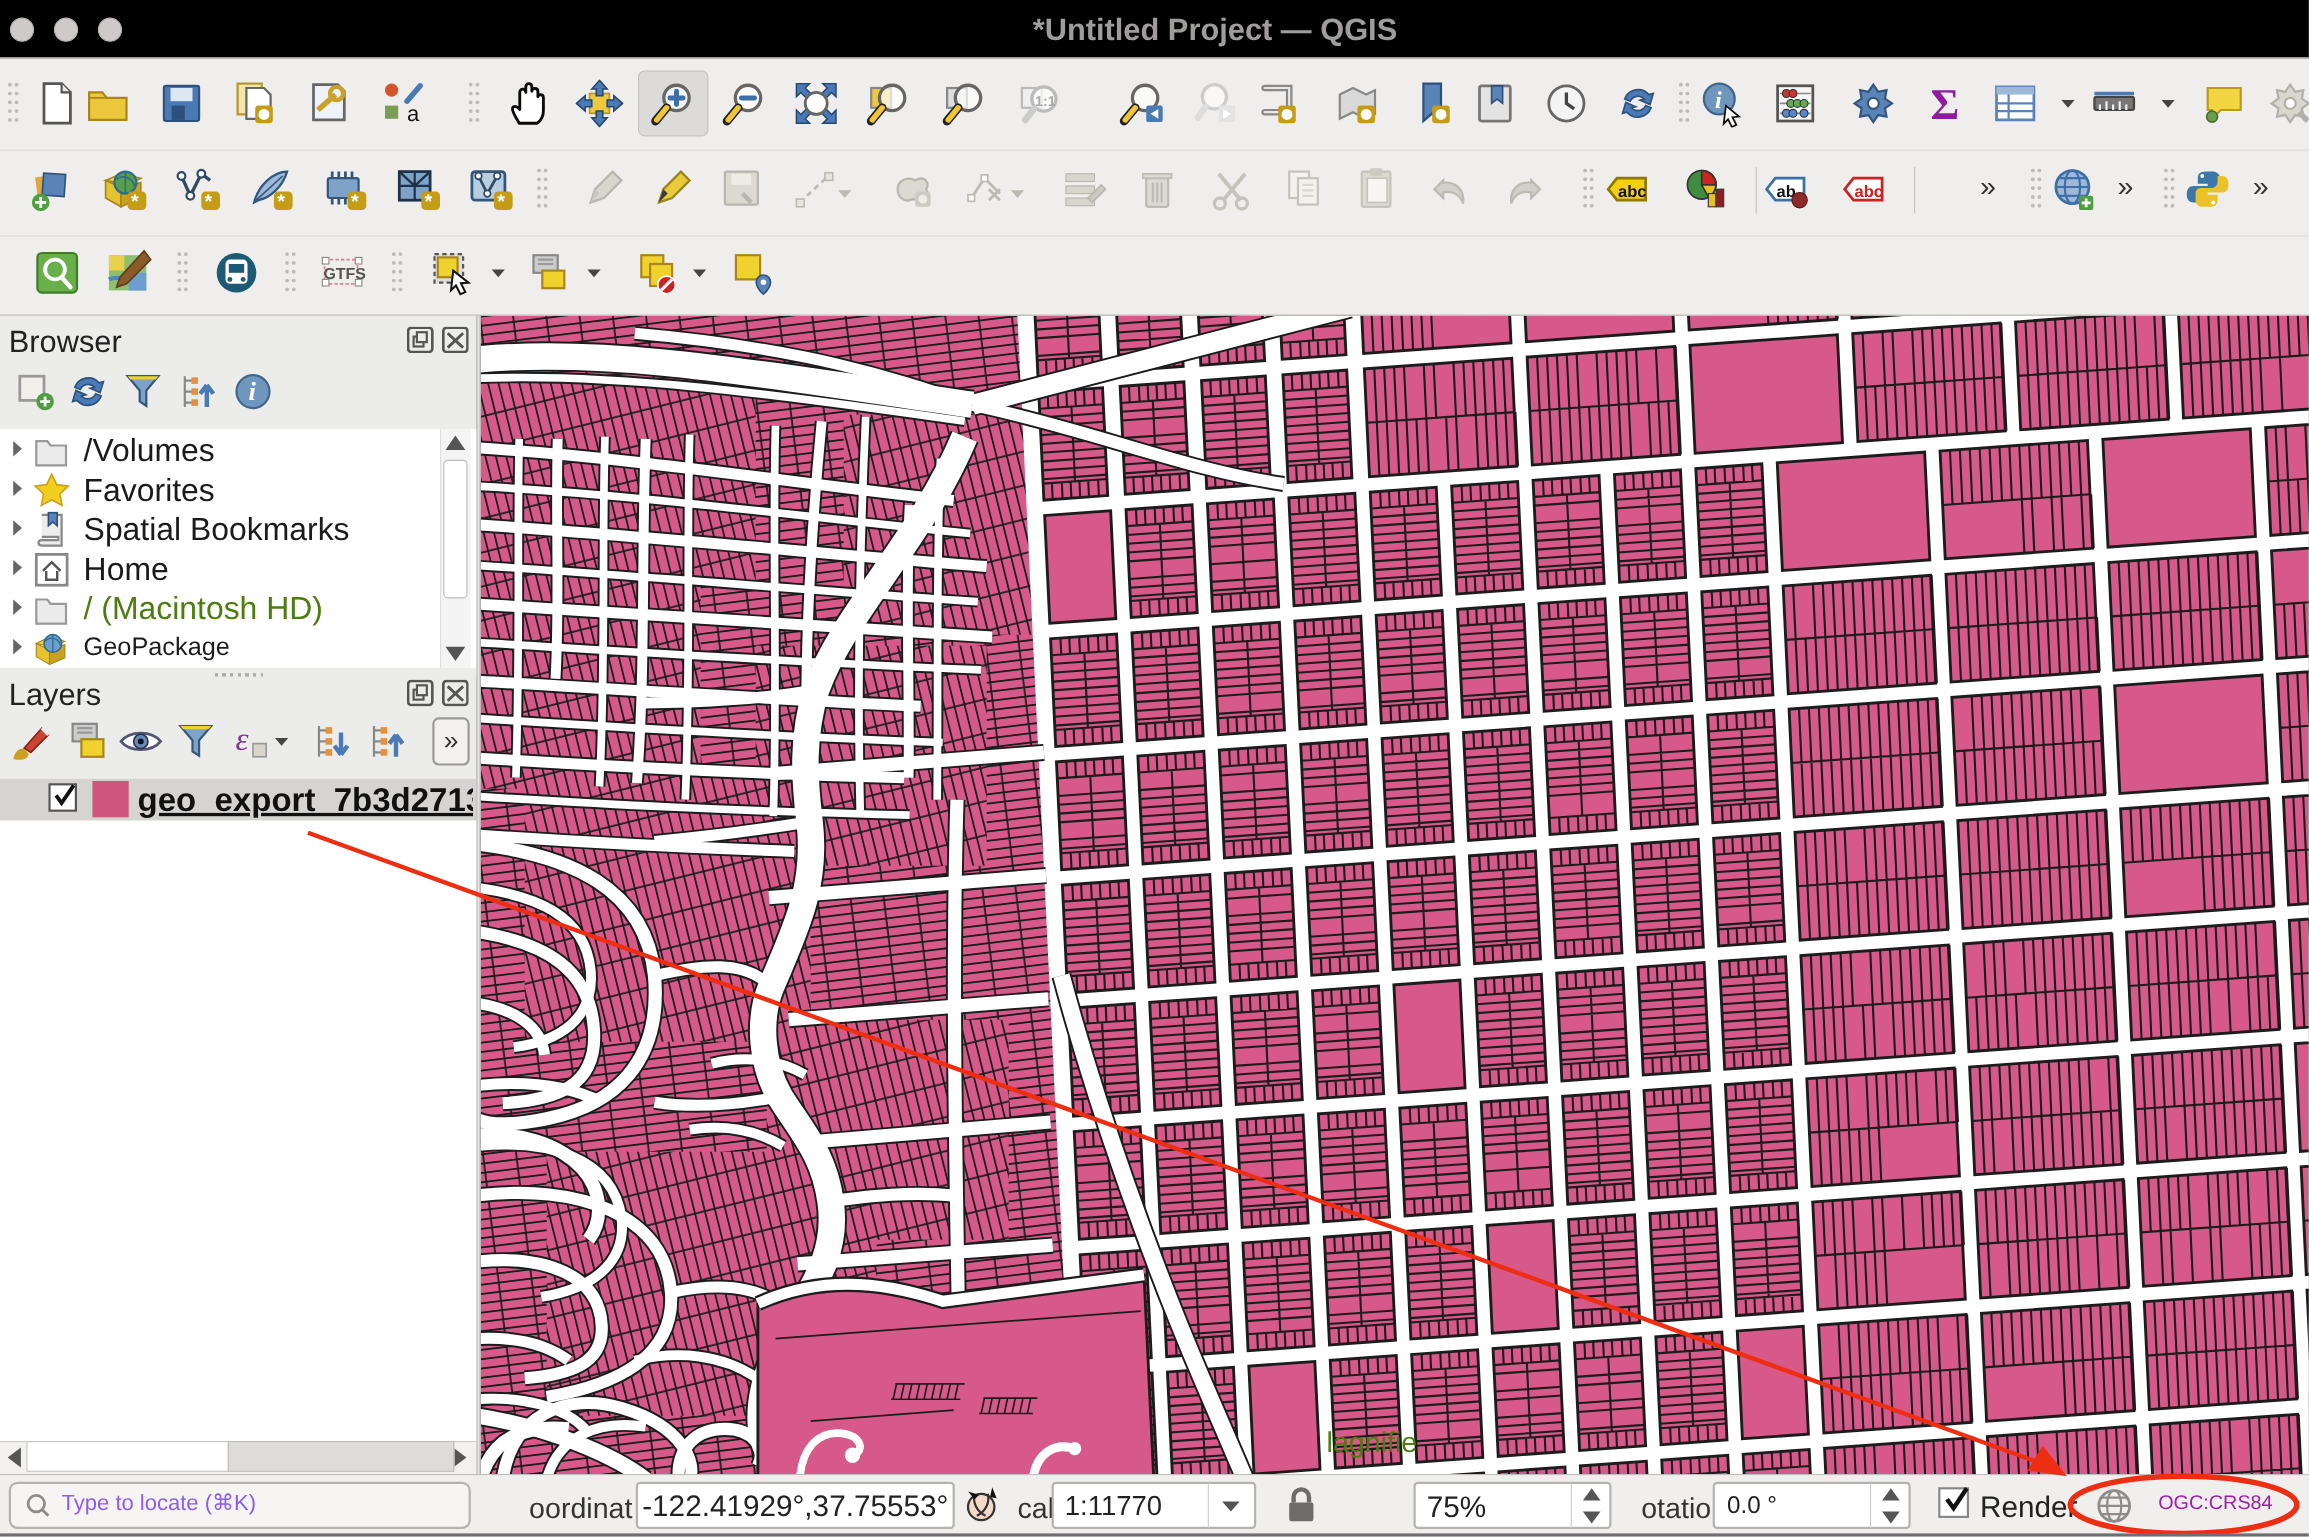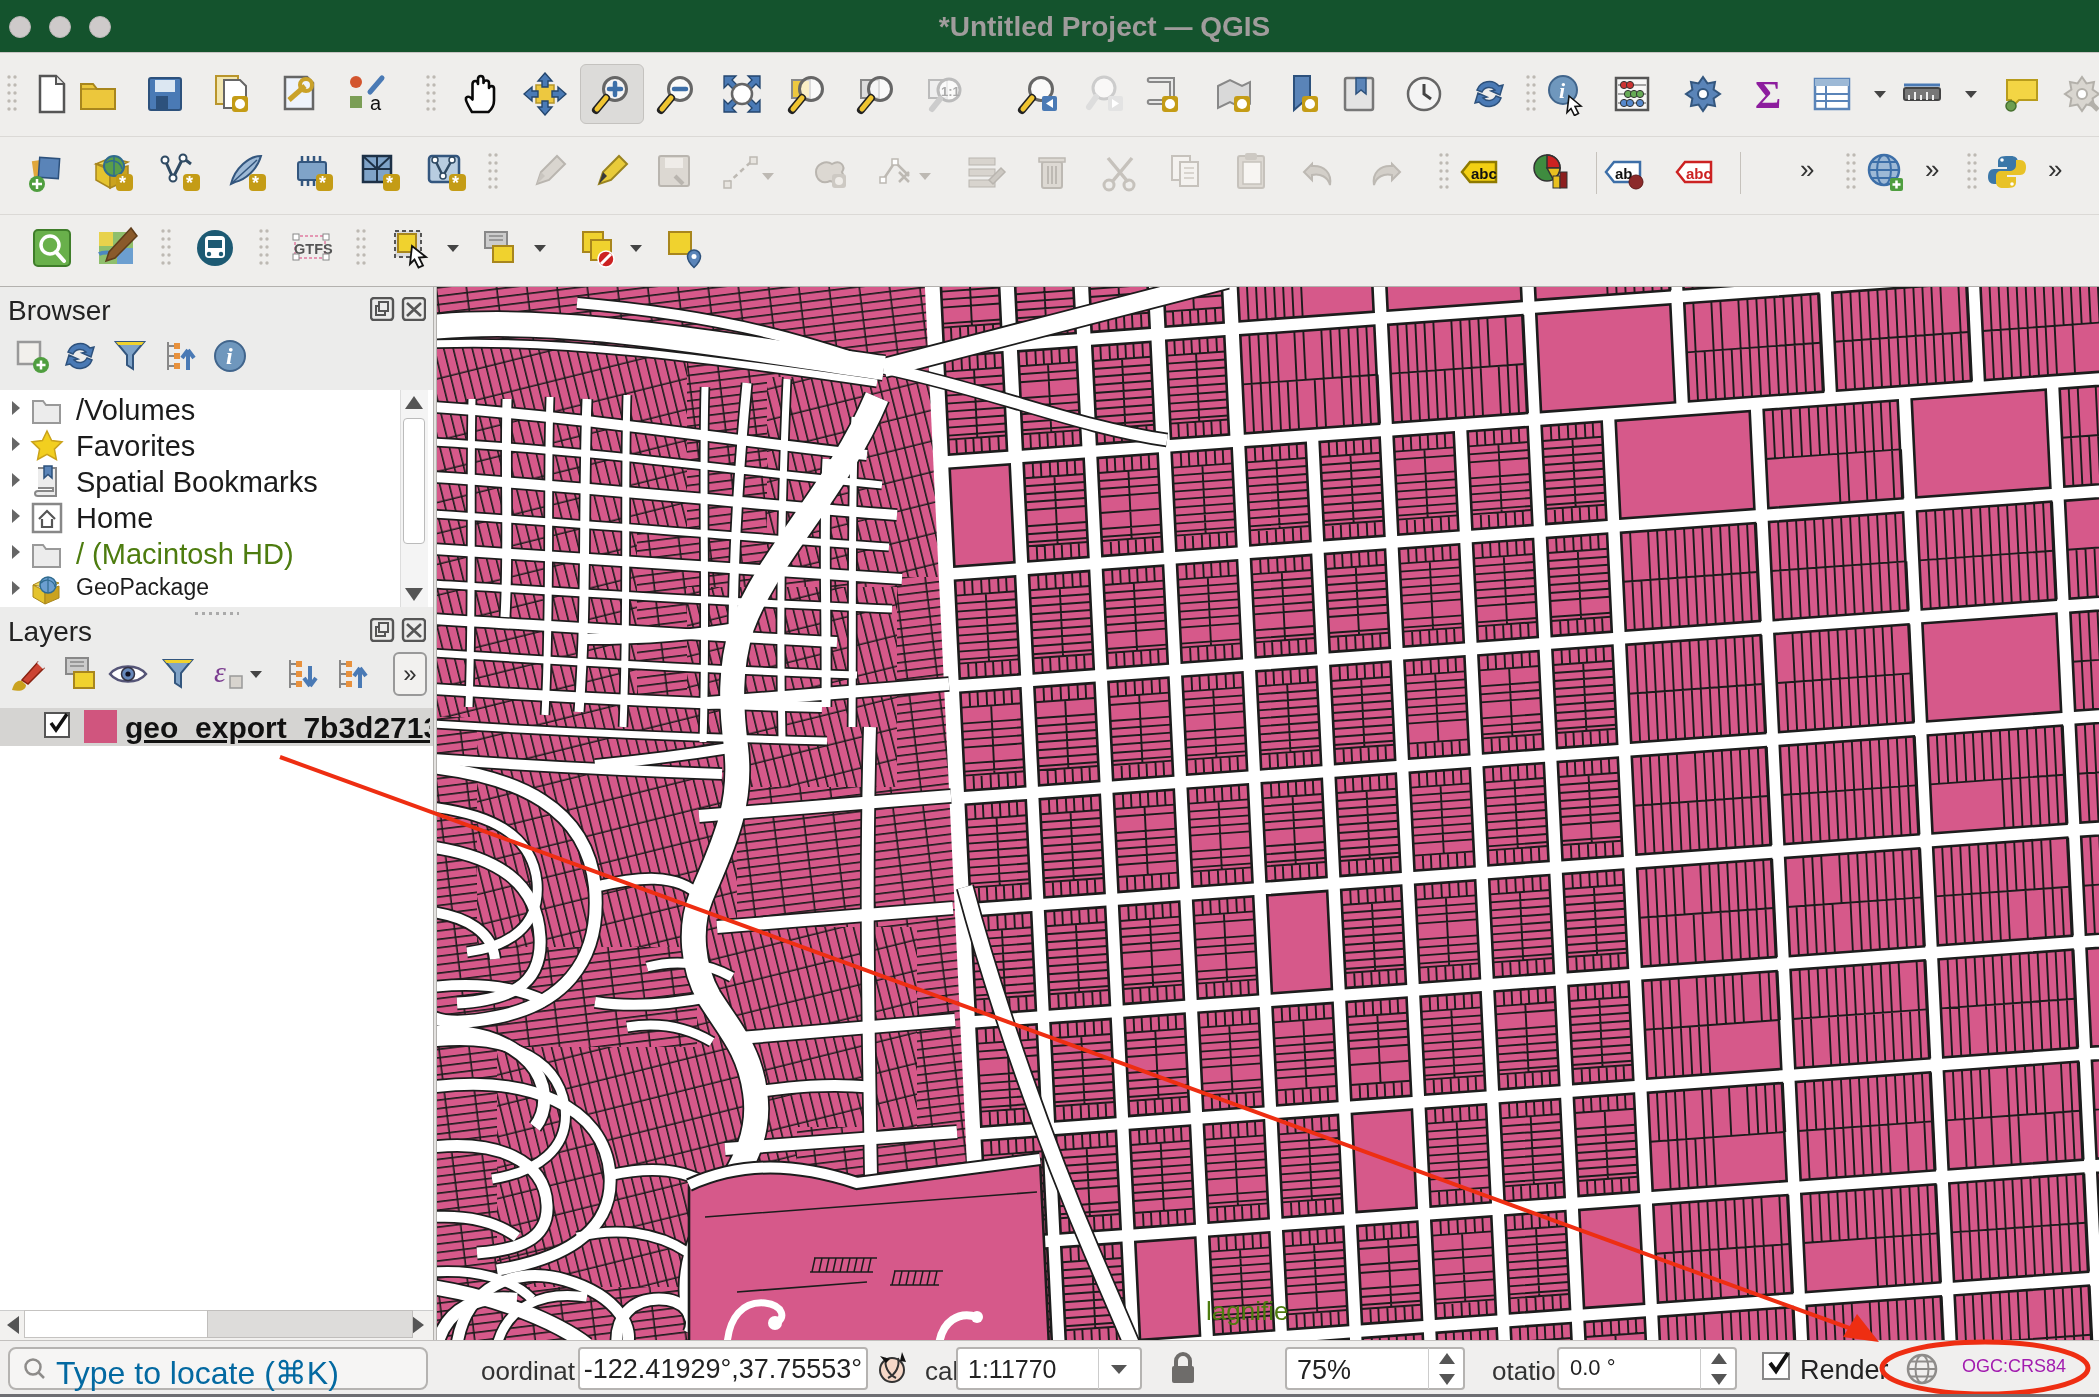--- a/index.html
+++ b/index.html
@@ -1,17 +1,17 @@
 <!DOCTYPE html>
 <html><head><meta charset="utf-8"><style>
 *{margin:0;padding:0;box-sizing:border-box}
 body{width:2099px;height:1397px;font-family:"Liberation Sans",sans-serif;background:#efeeec;position:relative;overflow:hidden}
 .abs{position:absolute}
 </style></head><body>
-<div class="abs" style="left:0;top:0;width:2099px;height:53px;background:#14532d;border-bottom:1px solid #c9c5c4">
+<div class="abs" style="left:0;top:0;width:2099px;height:53px;background:#000000;border-bottom:1px solid #c9c5c4">
 <div class="abs" style="left:9px;top:16px;width:22px;height:22px;border-radius:50%;background:#cecaca;border:1px solid #b9b5b5"></div>
 <div class="abs" style="left:49px;top:16px;width:22px;height:22px;border-radius:50%;background:#cecaca;border:1px solid #b9b5b5"></div>
 <div class="abs" style="left:89px;top:16px;width:22px;height:22px;border-radius:50%;background:#cecaca;border:1px solid #b9b5b5"></div>
 <div class="abs" style="left:110px;right:0;top:11px;text-align:center;font-size:28px;font-weight:bold;color:#a09c9c">*Untitled Project — QGIS</div>
 </div>
 <div class="abs" style="left:0;top:54px;width:2099px;height:233px;background:#efeeec"></div>
 <div class="abs" style="left:0;top:136px;width:2099px;height:1px;background:#dbd9d6"></div>
 <div class="abs" style="left:0;top:214px;width:2099px;height:1px;background:#dbd9d6"></div>
 <div class="abs" style="left:0;top:286px;width:2099px;height:1px;background:#b3b1ae"></div>
 <svg style="position:absolute;left:6px;top:72px" width="13" height="40" viewBox="0 0 13 40">
@@ -1121,21 +1121,21 @@
 <path d="M455,998l3,-14 M462,998l3,-14 M469,998l3,-14 M476,998l3,-14 M483,998l3,-14 M490,998l3,-14 M497,998l3,-14 M453,998h49 M457,984h49"></path>
 </g>
 </svg>
 </div>
 <div class="abs" style="left:0;top:1340px;width:2099px;height:57px;background:#f0efee;border-top:1px solid #c2c0be"></div>
 <div class="abs" style="left:8px;top:1347px;width:420px;height:43px;background:#f6f5f4;border:2px solid #b5b3b1;border-radius:8px"></div>
 <svg class="abs" style="left:22px;top:1356px" width="26" height="26" viewBox="0 0 26 26">
     <circle cx="11" cy="11" r="7.5" fill="none" stroke="#8e8c8a" stroke-width="2.5"></circle>
     <path d="M16,16 l6,6" stroke="#8e8c8a" stroke-width="2.5"></path>
   </svg>
-<div class="abs" style="left:56px;top:1354px;font-size:32px;color:#0369a1">Type to locate (⌘K)</div>
+<div class="abs" style="left:56px;top:1354px;font-size:20px;color:#8b5cf6">Type to locate (⌘K)</div>
 <div class="abs" style="left:481px;top:1356px;font-size:26px;color:#333">oordinat</div>
 <div class="abs" style="left:578px;top:1347px;width:290px;height:43px;background:#fff;border:2px solid #b5b3b1;border-radius:4px;font-size:27px;color:#222;text-align:center;line-height:40px">-122.41929°,37.75553°</div>
 <svg class="abs" style="left:872px;top:1348px" width="40" height="40" viewBox="0 0 40 40">
     <circle cx="20" cy="22" r="12" fill="#f6d8c8" stroke="#333" stroke-width="2"></circle>
     <path d="M14,10 c-2,8 2,16 10,20 M26,10 c2,8 -2,16 -10,20" stroke="#333" stroke-width="2" fill="none"></path>
     <path d="M8,8 l10,3 -4,4 z M30,4 l4,10 -6,-1 z" fill="#111"></path>
   </svg>
 <div class="abs" style="left:925px;top:1356px;font-size:26px;color:#333">cal</div>
 <div class="abs" style="left:956px;top:1347px;width:186px;height:43px;background:#fff;border:2px solid #b5b3b1;border-radius:4px"></div>
 <div class="abs" style="left:968px;top:1355px;font-size:25px;color:#222">1:11770</div>

